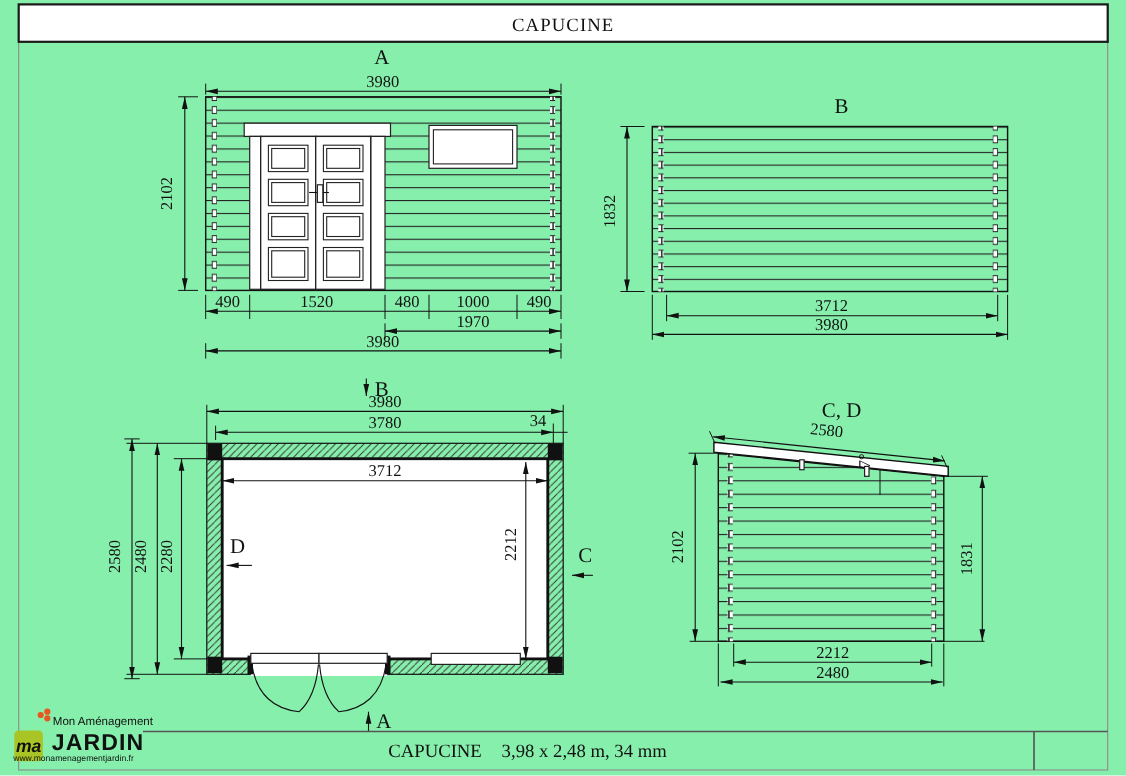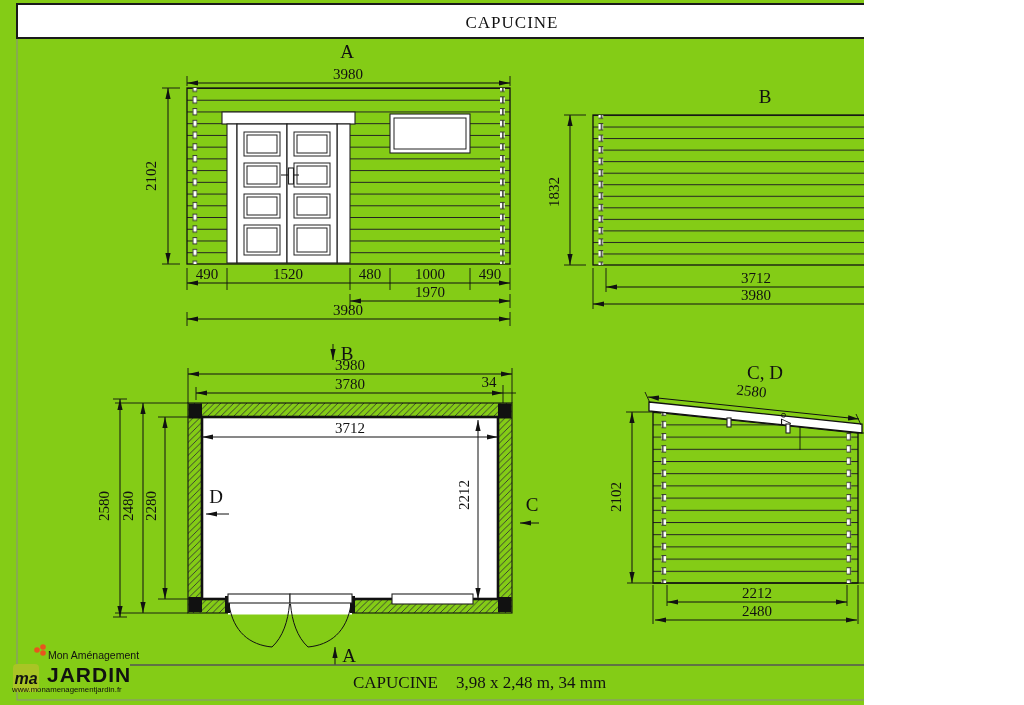--- a/index.html
+++ b/index.html
@@ -1,16 +1,16 @@
 <!DOCTYPE html>
 <html><head>
 <meta charset="utf-8">
 <style>
   html,body{margin:0;padding:0;background:#fff;}
-  .page{position:relative;width:864px;height:705px;background:#84cc16;overflow:hidden;
+  .page{position:relative;width:1024px;height:705px;background:#86efac;overflow:hidden;
         font-family:"Liberation Serif",serif;}
   svg{position:absolute;left:0;top:0;}
   text{fill:#111;}
   .num{font-family:"Liberation Serif",serif;font-size:15px;text-anchor:middle;}
   .vlab{font-family:"Liberation Serif",serif;font-size:19px;text-anchor:middle;}
   .ttl{font-family:"Liberation Serif",serif;font-size:17px;letter-spacing:1px;text-anchor:middle;}
   .ftxt{font-family:"Liberation Serif",serif;font-size:17px;}
   .ln{stroke:#111;stroke-width:1;fill:none;}
   .ext{stroke:#111;stroke-width:0.9;fill:none;}
   .wall{stroke:#111;stroke-width:1.3;fill:none;}

